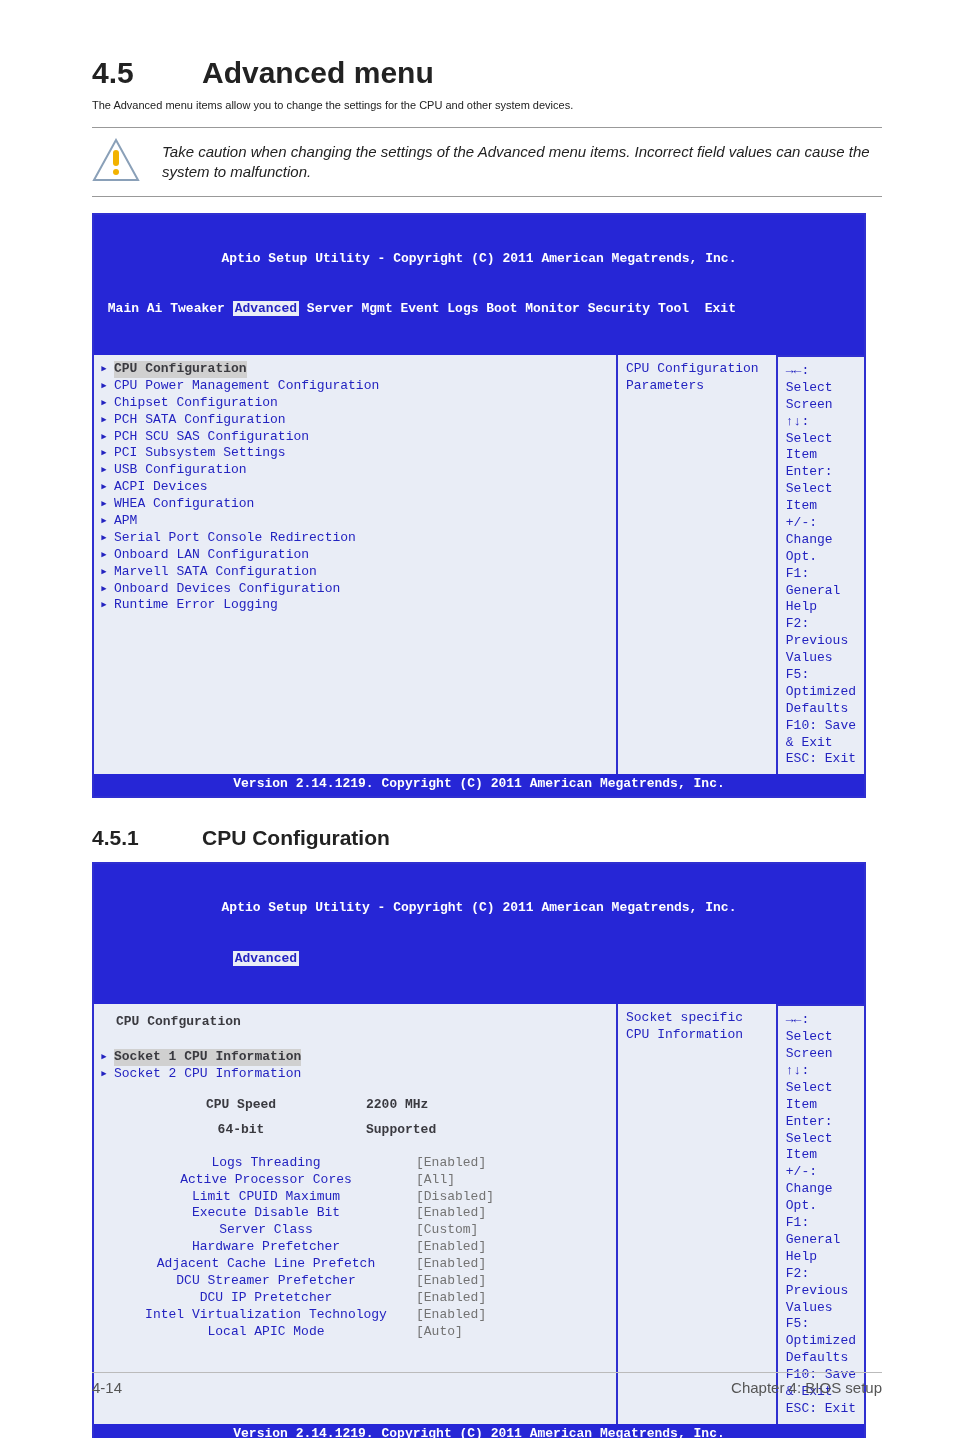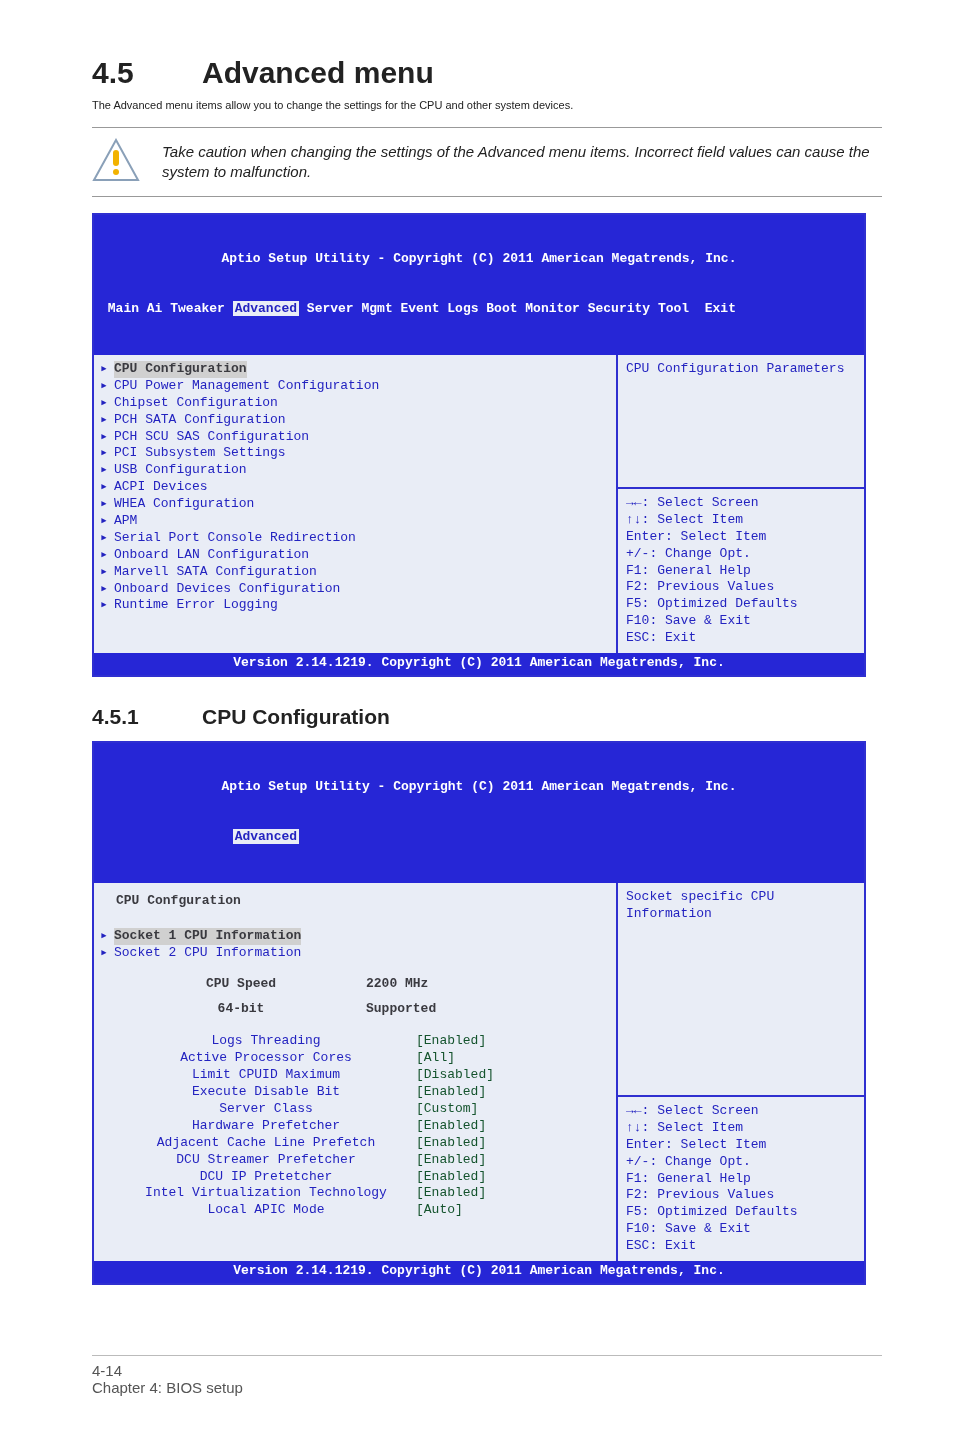--- a/index.html
+++ b/index.html
@@ -61,21 +61,21 @@
   .bios-body {
     display: flex;
   }
   .bios-left {
     flex: 1 1 auto;
     padding: 6px 4px 10px 6px;
   }
   .bios-right {
     width: 248px;
     display: flex;
-    flex-direction: column;
+    flex-direction: row;
   }
   .bios-right-top {
     border-left: 2px solid #2f2fd0;
     padding: 6px 8px;
     min-height: 120px;
   }
   .bios-right-bot {
     border-left: 2px solid #2f2fd0;
     border-top: 2px solid #2f2fd0;
     padding: 6px 8px;
@@ -104,34 +104,33 @@
     padding: 0 2px;
   }
   .h2 {
     font-size: 21px;
     font-weight: bold;
     margin: 14px 0 12px 0;
   }
   .h2 .secnum { display:inline-block; width: 110px; }
   .cfg-row { display:flex; white-space: pre; }
   .cfg-label { width: 300px; text-align: center; }
-  .cfg-val  { color: #14532d; }
+  .cfg-val  { color: #737373; }
   .dark { color: #3a3a40; font-weight: bold; }
   .footer {
     position: absolute;
     left: 92px;
     bottom: 42px;
     width: 790px;
     display: flex;
     justify-content: space-between;
     font-size: 15px;
     color: #555;
     border-top: 1px solid #bbb;
     padding-top: 6px;
-    flex-direction: column;
   }
 </style>
 </head>
 <body>
 
 <div class="page">
 
   <h1 class="h1">
     <span class="secnum">4.5</span><span>Advanced menu</span>
   </h1>

